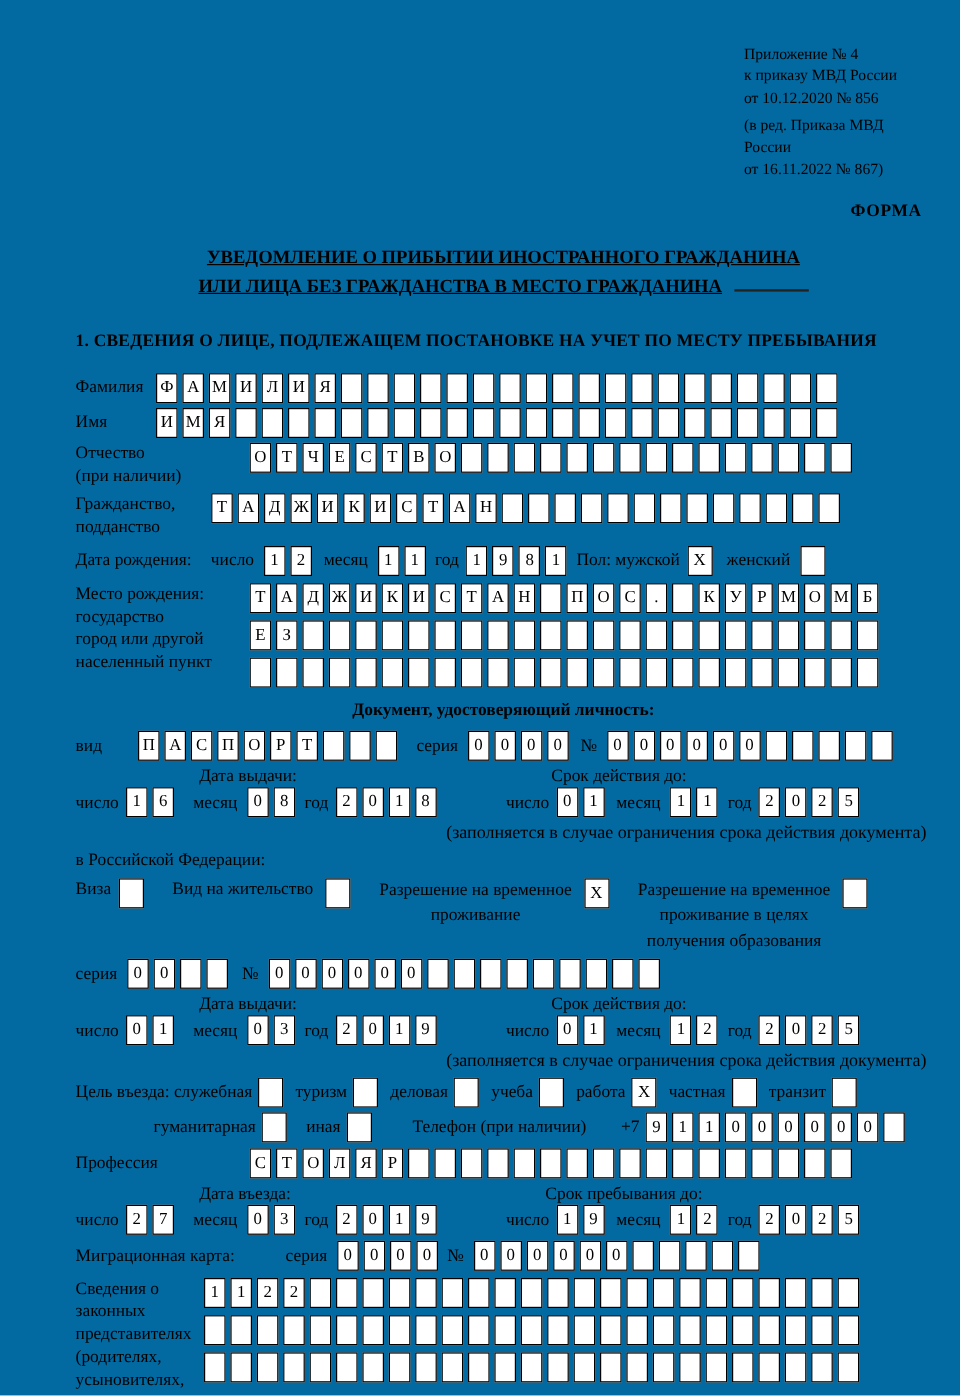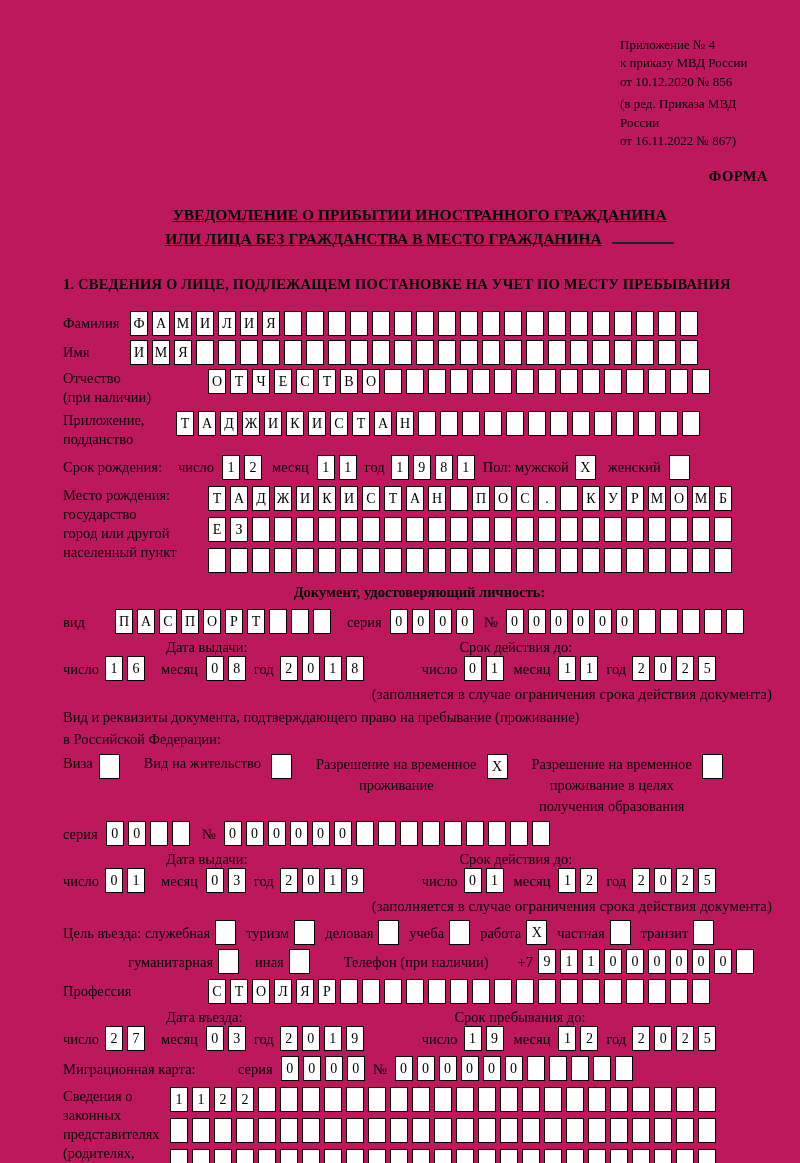--- a/index.html
+++ b/index.html
@@ -1,19 +1,19 @@
 <!DOCTYPE html>
 <html><head>
 <meta charset="utf-8">
 <style>
   html,body{margin:0;padding:0;background:#ffffff;}
   .page{
     width:800px;height:1163px;box-sizing:border-box;
     padding:36px 24px 0 63px;
-    background:#be185d;color:#000;
+    background:#0369a1;color:#000;
     font-family:"Liberation Serif","DejaVu Serif",serif;
     font-size:14.5px;line-height:1.25;
     overflow:hidden;position:relative;
   }
   
   .hdr{margin-left:557px;font-size:13px;line-height:1.42;}
   .hdr .gap{height:4px;}
   .forma{text-align:right;padding-right:8px;font-weight:bold;font-size:14.5px;margin-top:16px;letter-spacing:.5px;}
   
   .title{text-align:center;font-weight:bold;font-size:15.5px;margin-top:18px;line-height:1.55;text-decoration:underline;}
@@ -172,21 +172,21 @@
         <span class="cell"></span>
         <span class="cell"></span>
         <span class="cell"></span>
         <span class="cell"></span>
         <span class="cell"></span>
       </div>
   </div>
 
   <div class="row">
     <div class="lbl-col w113">
-      <div>Приложение,</div>
+      <div>Гражданство,</div>
       <div>подданство</div>
     </div>
     <div class="cells">
         <span class="cell">Т</span>
         <span class="cell">А</span>
         <span class="cell">Д</span>
         <span class="cell">Ж</span>
         <span class="cell">И</span>
         <span class="cell">К</span>
         <span class="cell">И</span>
@@ -204,21 +204,21 @@
         <span class="cell"></span>
         <span class="cell"></span>
         <span class="cell"></span>
         <span class="cell"></span>
         <span class="cell"></span>
         <span class="cell"></span>
       </div>
   </div>
 
   <div class="row inline-row" style="margin-top:6px;">
-    <span class="lbl">Срок рождения:</span>
+    <span class="lbl">Дата рождения:</span>
     <span class="lbl ml16 mr8">число</span>
     <span class="cells">
         <span class="cell">1</span>
         <span class="cell">2</span>
       </span>
     <span class="lbl ml10 mr8">месяц</span>
     <span class="cells">
         <span class="cell">1</span>
         <span class="cell">1</span>
       </span>
@@ -399,21 +399,20 @@
     <span class="lbl ml8 mr6">год</span>
     <span class="cells">
         <span class="cell">2</span>
         <span class="cell">0</span>
         <span class="cell">2</span>
         <span class="cell">5</span>
       </span>
   </div>
   <div class="note">(заполняется в случае ограничения срока действия документа)</div>
 
-  <div class="stay-doc-line">Вид и реквизиты документа, подтверждающего право на пребывание (проживание)</div>
   <div class="stay-doc-line">в Российской Федерации:</div>
 
   <div class="row chk-row">
     <span class="lbl mr6">Виза</span>
     <span class="checkbox"></span>
     <span class="lbl ml24 mr10">Вид на жительство</span>
     <span class="checkbox"></span>
     <span class="multi ml24 mr10">
       <span>Разрешение на временное</span><br>
       <span>проживание</span>

